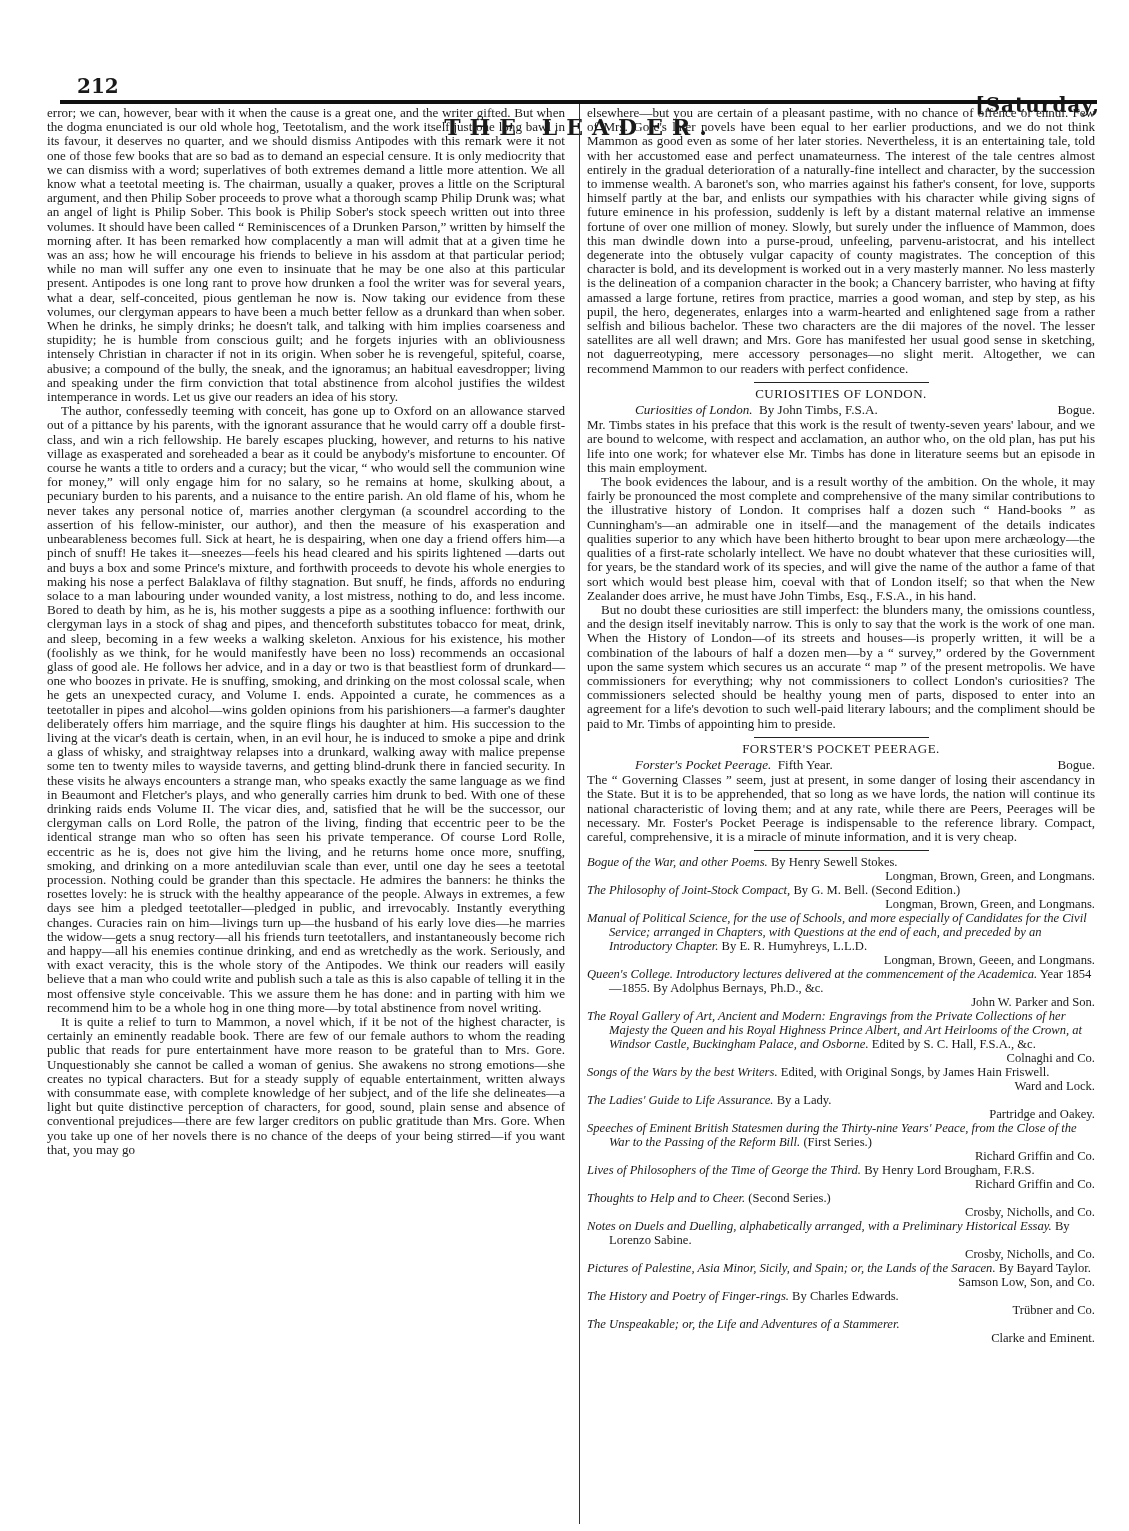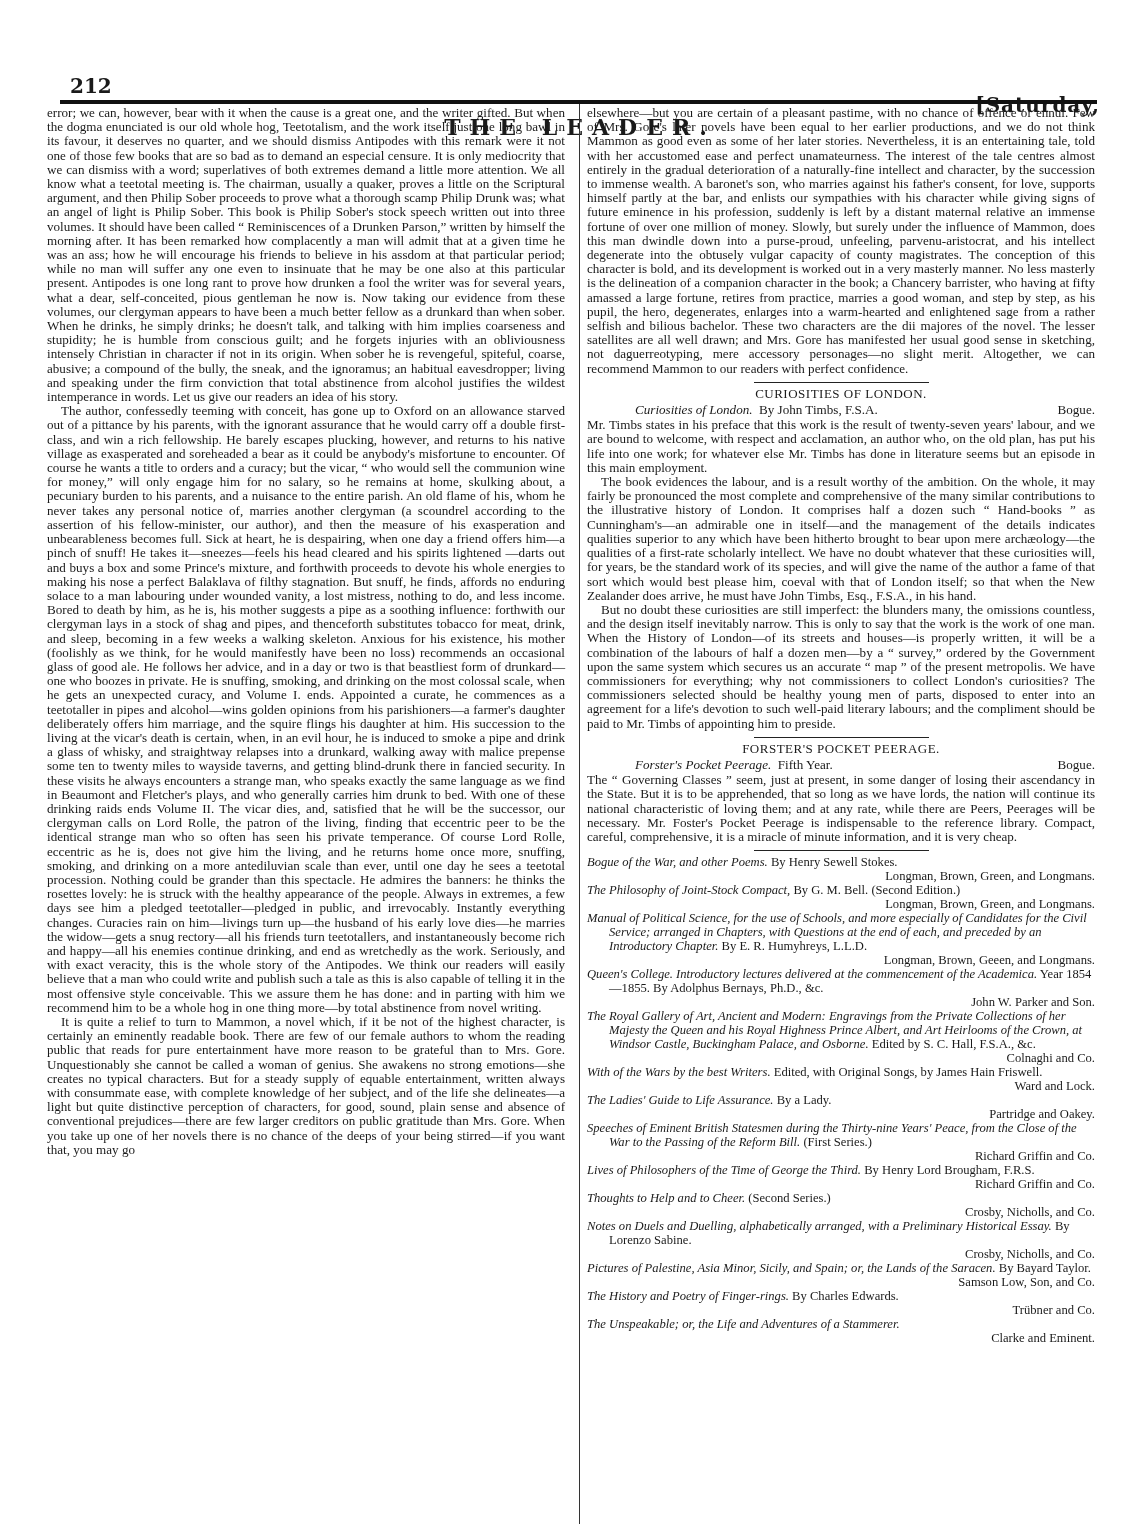--- a/index.html
+++ b/index.html
@@ -1,18 +1,18 @@
 <!DOCTYPE html>
 <html><head>
 <meta charset="utf-8">
 <style>
   html, body { margin: 0; padding: 0; background: #ffffff; }
   body { width: 1129px; height: 1531px; position: relative; overflow: hidden; color: #1a1a1a; font-family: "DejaVu Serif", serif; }
   .header { position: absolute; left: 60px; top: 74px; width: 1040px; height: 24px; }
-  .page-num { position: absolute; left: 10px; top: 0; font-size: 20px; font-weight: bold; letter-spacing: 0; }
+  .page-num { position: absolute; left: 17px; top: 0; font-size: 20px; font-weight: bold; letter-spacing: 0; }
   .masthead { position: absolute; left: 0; width: 1040px; top: 0; text-align: center; font-size: 22px; font-weight: bold; letter-spacing: 9px; margin-top: 40px; }
   .dateline { position: absolute; right: 0; top: 19px; font-size: 20px; font-weight: bold; letter-spacing: 1px; }
   .rule-top { position: absolute; left: 60px; top: 100px; width: 1037px; height: 4px; background: #111; }
   .col-divider { position: absolute; left: 579px; top: 104px; width: 1px; height: 1420px; background: #333; }
   .col { position: absolute; top: 106px; font-family: "Liberation Serif", serif; font-size: 13.1px; line-height: 14.2px; text-align: justify; }
   .col-left { left: 47px; width: 518px; }
   .col-right { left: 587px; width: 508px; }
   .col p { margin: 0; text-indent: 0; }
   .col p.indent { text-indent: 14px; }
   .section-rule { width: 175px; height: 1px; background: #222; margin: 6px auto 4px auto; }
@@ -79,21 +79,21 @@
       </div>
     <div class="book">
         <div class="line"><span class="title">Queen's College. Introductory lectures delivered at the commencement of the Academica.</span> <span>Year 1854—1855. By Adolphus Bernays, Ph.D., &amp;c.</span></div>
         <div class="pub">John W. Parker and Son.</div>
       </div>
     <div class="book">
         <div class="line"><span class="title">The Royal Gallery of Art, Ancient and Modern: Engravings from the Private Collections of her Majesty the Queen and his Royal Highness Prince Albert, and Art Heirlooms of the Crown, at Windsor Castle, Buckingham Palace, and Osborne.</span> <span>Edited by S. C. Hall, F.S.A., &amp;c.</span></div>
         <div class="pub">Colnaghi and Co.</div>
       </div>
     <div class="book">
-        <div class="line"><span class="title">With of the Wars by the best Writers.</span> <span>Edited, with Original Songs, by James Hain Friswell.</span></div>
+        <div class="line"><span class="title">Songs of the Wars by the best Writers.</span> <span>Edited, with Original Songs, by James Hain Friswell.</span></div>
         <div class="pub">Ward and Lock.</div>
       </div>
     <div class="book">
         <div class="line"><span class="title">The Ladies' Guide to Life Assurance.</span> <span>By a Lady.</span></div>
         <div class="pub">Partridge and Oakey.</div>
       </div>
     <div class="book">
         <div class="line"><span class="title">Speeches of Eminent British Statesmen during the Thirty-nine Years' Peace, from the Close of the War to the Passing of the Reform Bill.</span> <span>(First Series.)</span></div>
         <div class="pub">Richard Griffin and Co.</div>
       </div>

